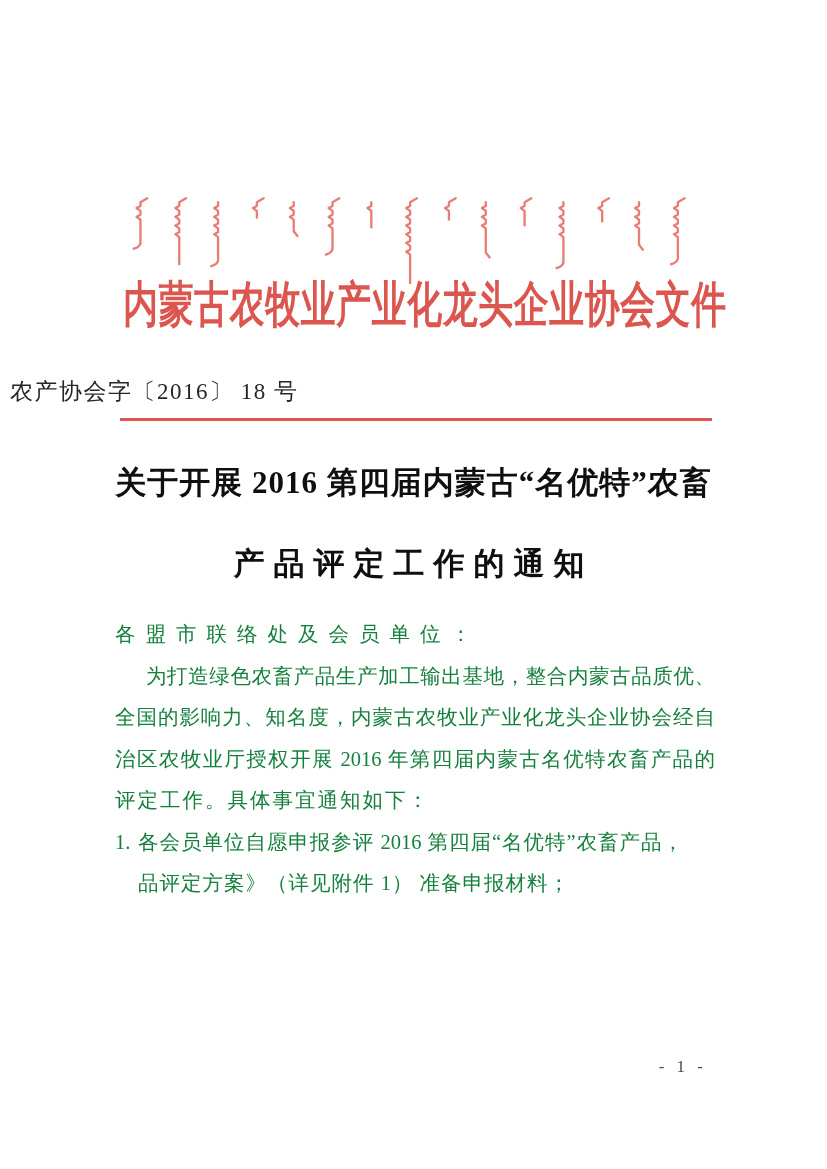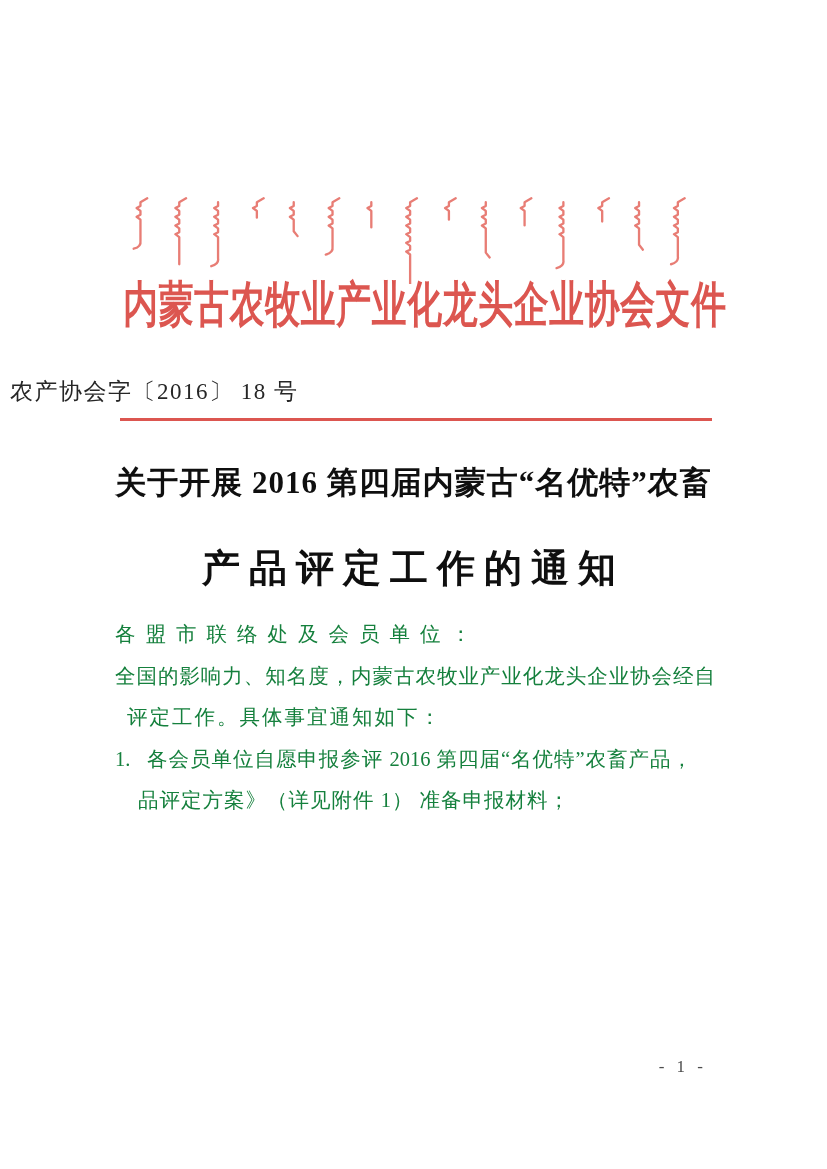--- a/index.html
+++ b/index.html
@@ -31,39 +31,39 @@
   .red-rule {
     position:absolute; top:418px; left:120px; width:592px; height:3px;
     background:var(--accent-red,#dc5650);
   }
   
   .doc-title-1, .doc-title-2 {
     position:absolute; left:0; width:827px; text-align:center;
     font-weight:bold; color:#0f0f0f; white-space:nowrap;
   }
   .doc-title-1 { top:462px; font-size:31px; letter-spacing:1px; }
-  .doc-title-2 { top:543px; font-size:38px; letter-spacing:9px; }
+  .doc-title-2 { top:543px; font-size:31px; letter-spacing:9px; }
   
   .body-block {
     position:absolute; top:614px; left:115px; width:600px;
     font-size:20.5px; color:#15803d;
   }
   .bline { display:block; height:41.5px; line-height:41.5px; white-space:nowrap; }
   .jl    { text-align:justify; text-align-last:justify; white-space:normal;
            overflow:hidden; }
   .salutation { letter-spacing:10px; }
   .indent { text-indent:31px; }
-  .ls2 { letter-spacing:2px;margin-left:12px; }
+  .ls2 { letter-spacing:2px; }
   .ls1 { letter-spacing:1px; }
   .item-first { position:relative; }
   .item-marker {
     position:absolute; left:0; top:0; line-height:41.5px; letter-spacing:0;
   }
   .item-text {
-    display:block; margin-left:32px; width:545px;
+    display:block; margin-left:23px; width:545px;
     text-align:justify; text-align-last:justify; white-space:normal;
   }
   .item-cont { margin-left:23px; width:577px; }
   
   .page-number {
     position:absolute; top:1052px; right:120px;
     font-size:17px; letter-spacing:4px; color:#4c4c4c; line-height:30px;
   }
 </style>
 </head>
@@ -98,21 +98,23 @@
   <div class="doc-number">农产协会字〔2016〕 18 号</div>
 
   <div class="red-rule"></div>
 
   <div class="doc-title-1">关于开展 2016 第四届内蒙古“名优特”农畜</div>
   <div class="doc-title-2">产品评定工作的通知</div>
 
   <div class="body-block">
     <div class="bline salutation">各盟市联络处及会员单位：</div>
 
+    <div class="bline jl indent">为打造绿色农畜产品生产加工输出基地，整合内蒙古品质优、</div>
     <div class="bline jl">全国的影响力、知名度，内蒙古农牧业产业化龙头企业协会经自</div>
+    <div class="bline jl">治区农牧业厅授权开展 2016 年第四届内蒙古名优特农畜产品的</div>
     <div class="bline ls2">评定工作。具体事宜通知如下：</div>
 
     <div class="bline item-first">
       <span class="item-marker">1.</span>
       <span class="item-text">各会员单位自愿申报参评 2016 第四届“名优特”农畜产品，</span>
     </div>
     <div class="bline ls1 item-cont">品评定方案》（详见附件 1） 准备申报材料；</div>
   </div>
 
   <div class="page-number">- 1 -</div>

